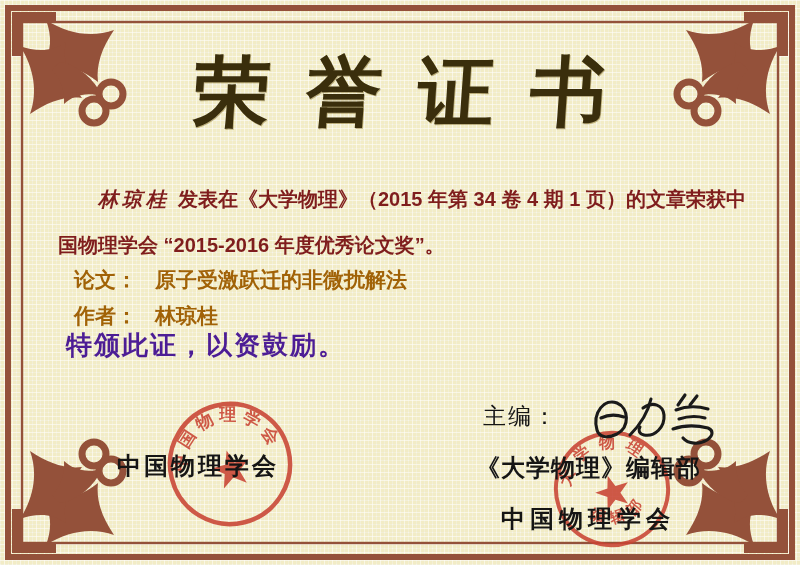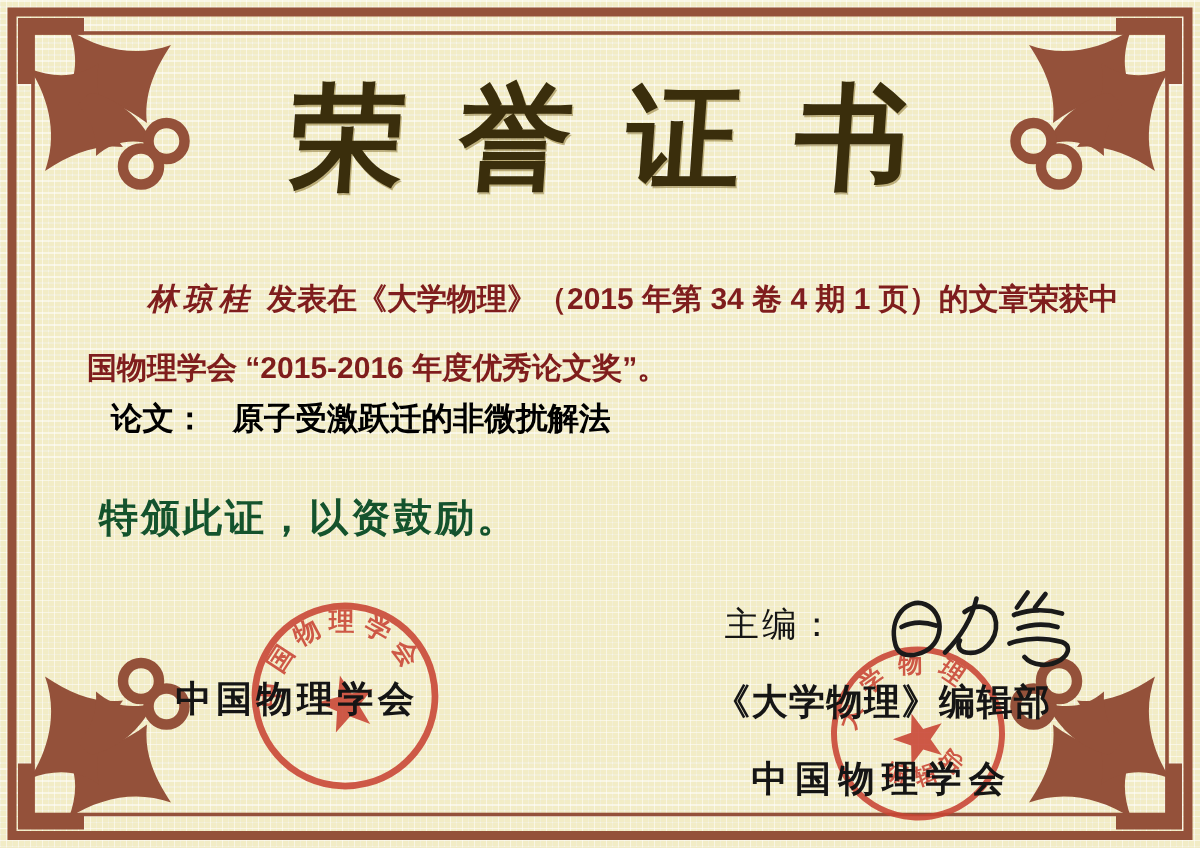--- a/index.html
+++ b/index.html
@@ -31,26 +31,26 @@
     left:58px;top:176px;width:690px;z-index:3;
     font-size:20px;font-weight:bold;color:#7f1d1d;line-height:46px;
   }
   .para .indent{display:inline-block;width:40px;}
   .kai{
     font-family:"DejaVu Serif","Liberation Serif",serif;
     font-style:italic;font-weight:bold;letter-spacing:4px;padding-right:8px;
   }
   .meta{
     left:74px;top:262px;z-index:3;
-    font-size:21px;font-weight:bold;color:#000000;line-height:36px;
+    font-size:21px;font-weight:bold;color:#a16207;line-height:36px;
   }
   .meta .lbl{margin-right:18px;}
   .closing{
     left:66px;top:328px;z-index:3;
-    font-size:26px;font-weight:bold;color:#14532d;letter-spacing:2px;
+    font-size:26px;font-weight:bold;color:#4c1d95;letter-spacing:2px;
   }
   
   .issuer-left{
     left:117px;top:450px;z-index:5;
     font-size:24px;font-weight:bold;color:#151515;letter-spacing:3px;
   }
   .editor-label{
     left:483px;top:401px;z-index:5;
     font-size:23px;font-weight:normal;color:#151515;letter-spacing:2px;
   }
@@ -90,20 +90,21 @@
 </svg>
 
 <div class="abs title">荣誉证书</div>
 
 <div class="abs para">
   <span class="indent"></span><span class="kai">林琼桂</span><span>发表在《大学物理》（2015 年第 34 卷 4 期 1 页）的文</span><span>章荣获中国物理学会 “2015-2016 年度优秀论文奖”。</span>
 </div>
 
 <div class="abs meta">
   <div><span class="lbl">论文：</span><span>原子受激跃迁的非微扰解法</span></div>
+  <div><span class="lbl">作者：</span><span>林琼桂</span></div>
 </div>
 
 <div class="abs closing">特颁此证，以资鼓励。</div>
 
 <svg id="seal-left" class="abs seal" viewBox="0 0 136 136" xmlns="http://www.w3.org/2000/svg">
   <g transform="rotate(-14 68 68)" fill="#c94434" stroke="none">
     <circle cx="68" cy="68" r="60" fill="none" stroke="#c94434" stroke-width="4.5"></circle>
     <path id="arcL" d="M 24,68 A 44,44 0 1 1 112,68" fill="none"></path>
     <text font-size="17" font-weight="bold" letter-spacing="5" fill="#c94434" font-family="Liberation Sans, sans-serif">
       <textPath href="#arcL" startOffset="50%" text-anchor="middle">中国物理学会</textPath>

